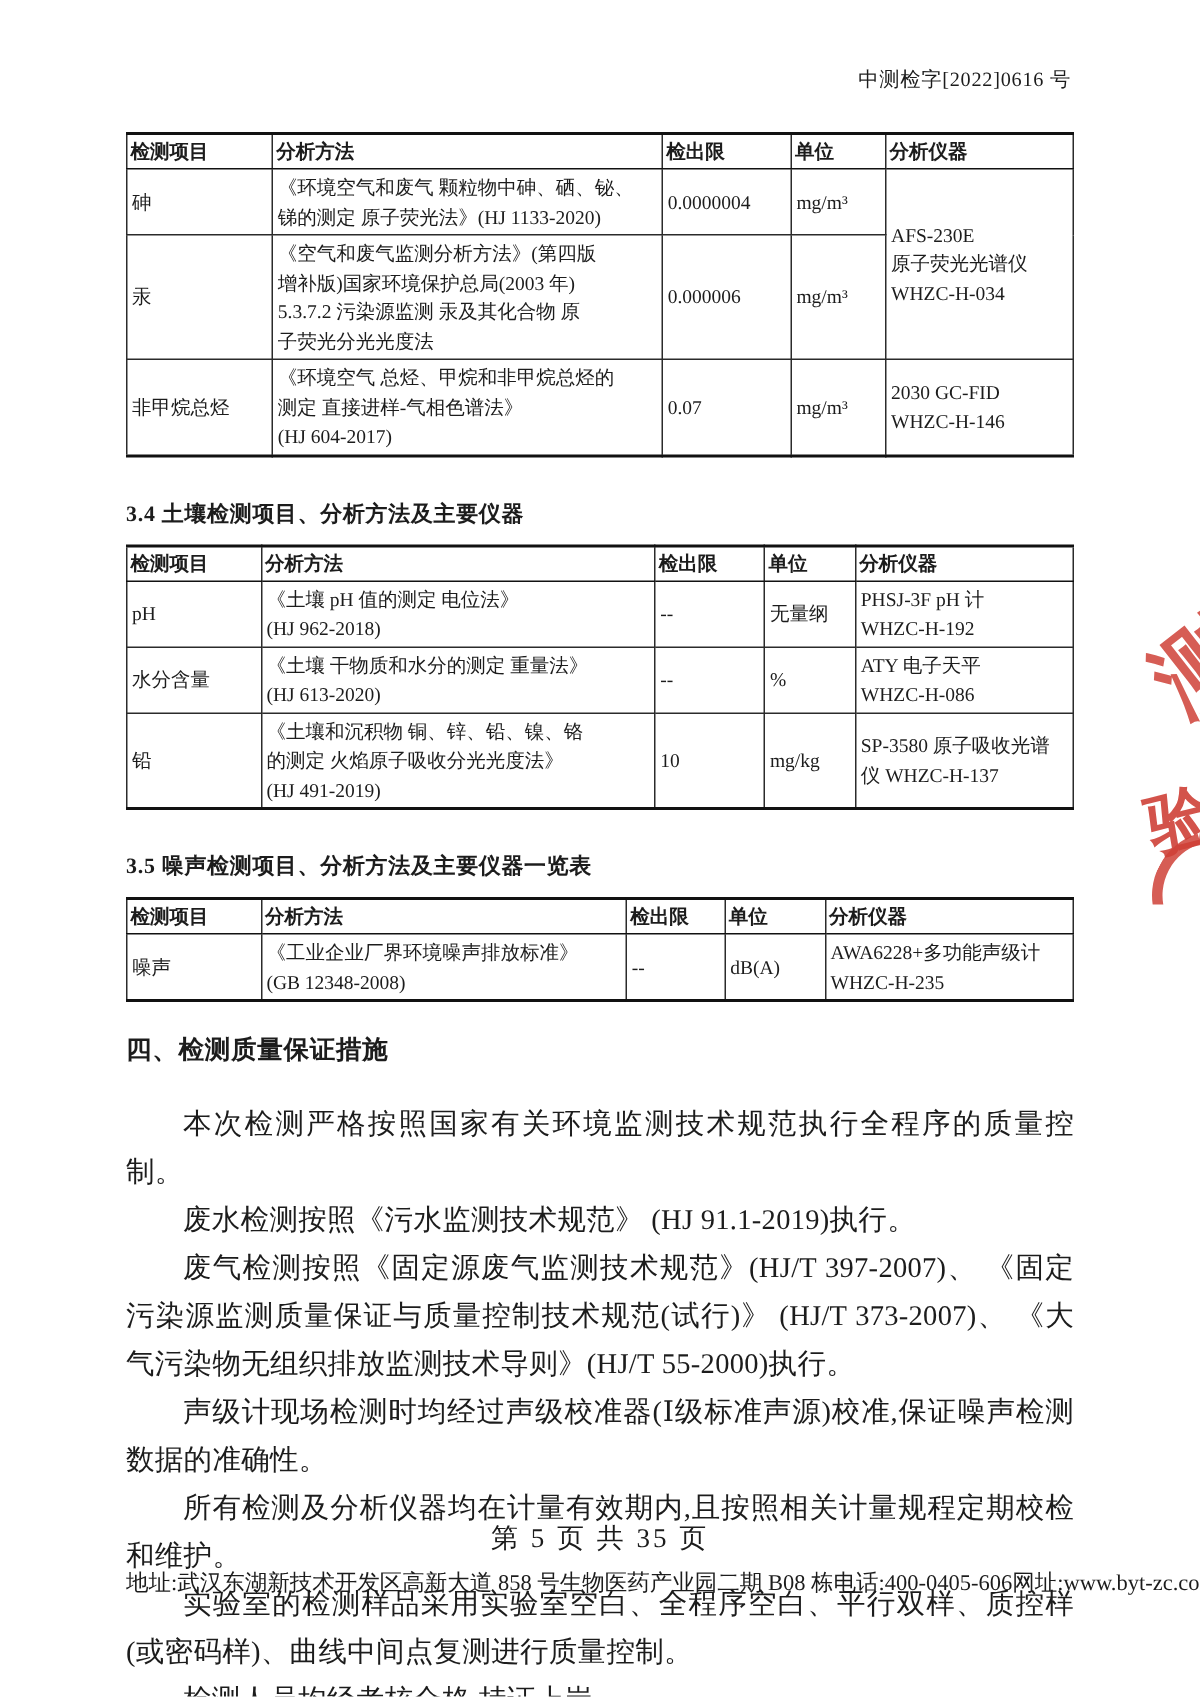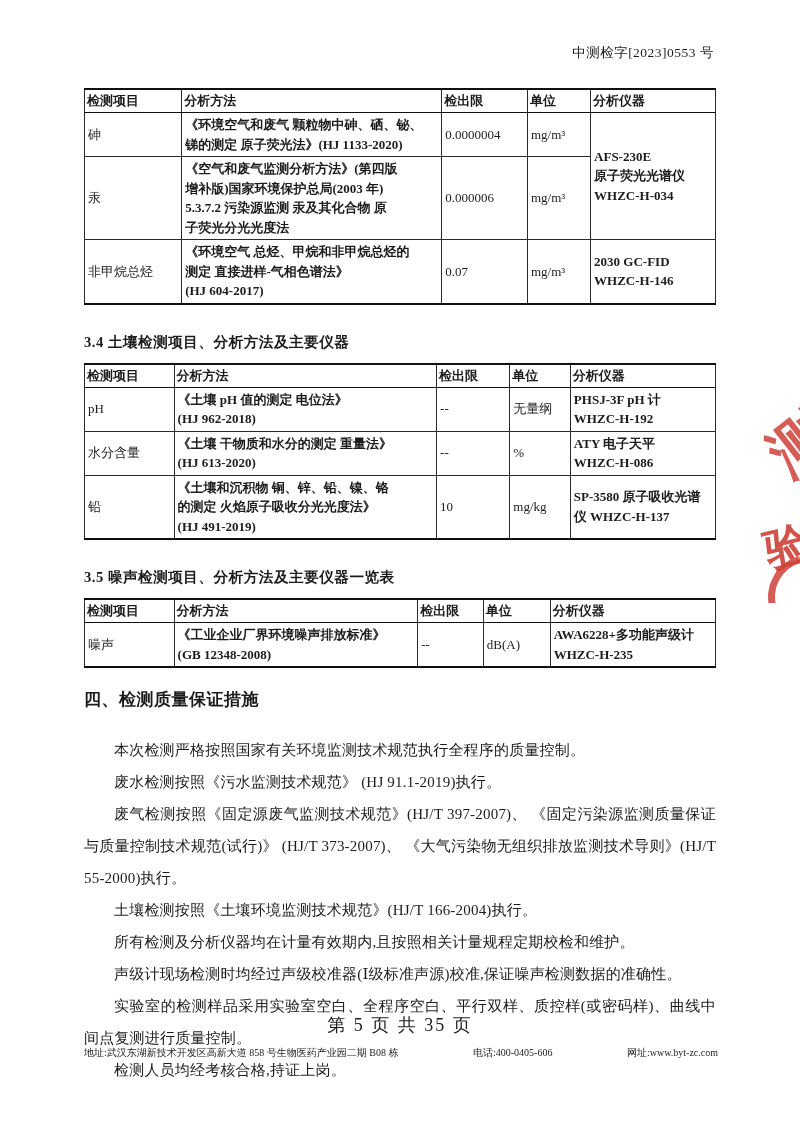--- a/index.html
+++ b/index.html
@@ -22,46 +22,46 @@
     width:100%;border-collapse:collapse;table-layout:fixed;
     border-top:2.5px solid #111;border-bottom:2.5px solid #111;
   }
   th,td{
     border:1px solid #2b2b2b;
     text-align:left;vertical-align:middle;
     font-size:13px;line-height:1.5;padding:2px 3px;
     word-break:break-all;
   }
   thead th{font-weight:bold;height:20px;padding:1px 2px;border-bottom:1.5px solid #111;}
-  .pre{white-space:pre-line;font-weight:bold;}
+  .pre{white-space:pre-line;}
   .t1 tbody tr:nth-child(1){height:37px;}
   .t1 tbody tr:nth-child(2){height:73px;}
   .t1 tbody tr:nth-child(3){height:61px;}
   .t2 tbody tr:nth-child(1){height:37px;}
   .t2 tbody tr:nth-child(2){height:37px;}
   .t2 tbody tr:nth-child(3){height:56px;}
   .t3 tbody tr:nth-child(1){height:37px;margin-left:14px;}
   h3.sec{
     font-size:14.6px;font-weight:bold;margin:28px 0 11px;letter-spacing:.5px;
   }
   h2.sec{
     font-size:17px;font-weight:bold;margin:20px 0 23px;letter-spacing:.5px;
   }
   .paras p{
-    margin:0;text-indent:2em;font-size:15px;line-height:32px;
+    margin:0;text-indent:2em;font-size:19px;line-height:32px;
     text-align:justify;letter-spacing:.2px;
   }
   .page-num{
     position:absolute;top:1013px;left:0;width:100%;
     text-align:center;font-size:18px;letter-spacing:2px;
   }
   .footer-info{
     position:absolute;top:1046px;left:84px;width:634px;
     display:flex;justify-content:space-between;
-    font-size:10px;white-space:nowrap;
+    font-size:15px;white-space:nowrap;
   }
   
   .stamp{
     position:absolute;top:398px;right:0;width:46px;height:205px;
     overflow:hidden;pointer-events:none;color:#cf4138;
   }
   .stamp .g1{
     position:absolute;top:6px;left:17px;font-size:60px;font-weight:bold;
     transform:rotate(-38deg);opacity:.85;
   }
@@ -73,21 +73,21 @@
     position:absolute;top:156px;left:14px;width:72px;height:72px;
     border:7px solid transparent;border-left-color:#cf4138;
     border-radius:50%;transform:rotate(28deg);opacity:.85;
   }
 </style>
 </head>
 <body>
 
 <div class="page">
 
-  <div class="doc-number">中测检字[2023]0553 号</div>
+  <div class="doc-number">中测检字[2022]0616 号</div>
 
   <main class="content">
 
     <table class="t1">
       <colgroup>
           <col style="width:15.4%">
           <col style="width:41.2%">
           <col style="width:13.6%">
           <col style="width:10%">
           <col style="width:19.8%">
@@ -216,23 +216,22 @@
         </tr>
       </tbody>
     </table>
 
     <h2 class="sec">四、检测质量保证措施</h2>
 
     <div class="paras">
       <p>本次检测严格按照国家有关环境监测技术规范执行全程序的质量控制。</p>
       <p>废水检测按照《污水监测技术规范》 (HJ 91.1-2019)执行。</p>
       <p>废气检测按照《固定源废气监测技术规范》(HJ/T 397-2007)、 《固定污染源监测质量保证与质量控制技术规范(试行)》 (HJ/T 373-2007)、 《大气污染物无组织排放监测技术导则》(HJ/T 55-2000)执行。</p>
-      <p>土壤检测按照《土壤环境监测技术规范》(HJ/T 166-2004)执行。</p>
+      <p>声级计现场检测时均经过声级校准器(Ⅰ级标准声源)校准,保证噪声检测数据的准确性。</p>
       <p>所有检测及分析仪器均在计量有效期内,且按照相关计量规程定期校检和维护。</p>
-      <p>声级计现场检测时均经过声级校准器(Ⅰ级标准声源)校准,保证噪声检测数据的准确性。</p>
       <p>实验室的检测样品采用实验室空白、全程序空白、平行双样、质控样(或密码样)、曲线中间点复测进行质量控制。</p>
       <p>检测人员均经考核合格,持证上岗。</p>
     </div>
 
   </main>
 
   <div class="stamp">
     <span class="g1">测</span>
     <span class="g2">验</span>
     <div class="arc"></div>

